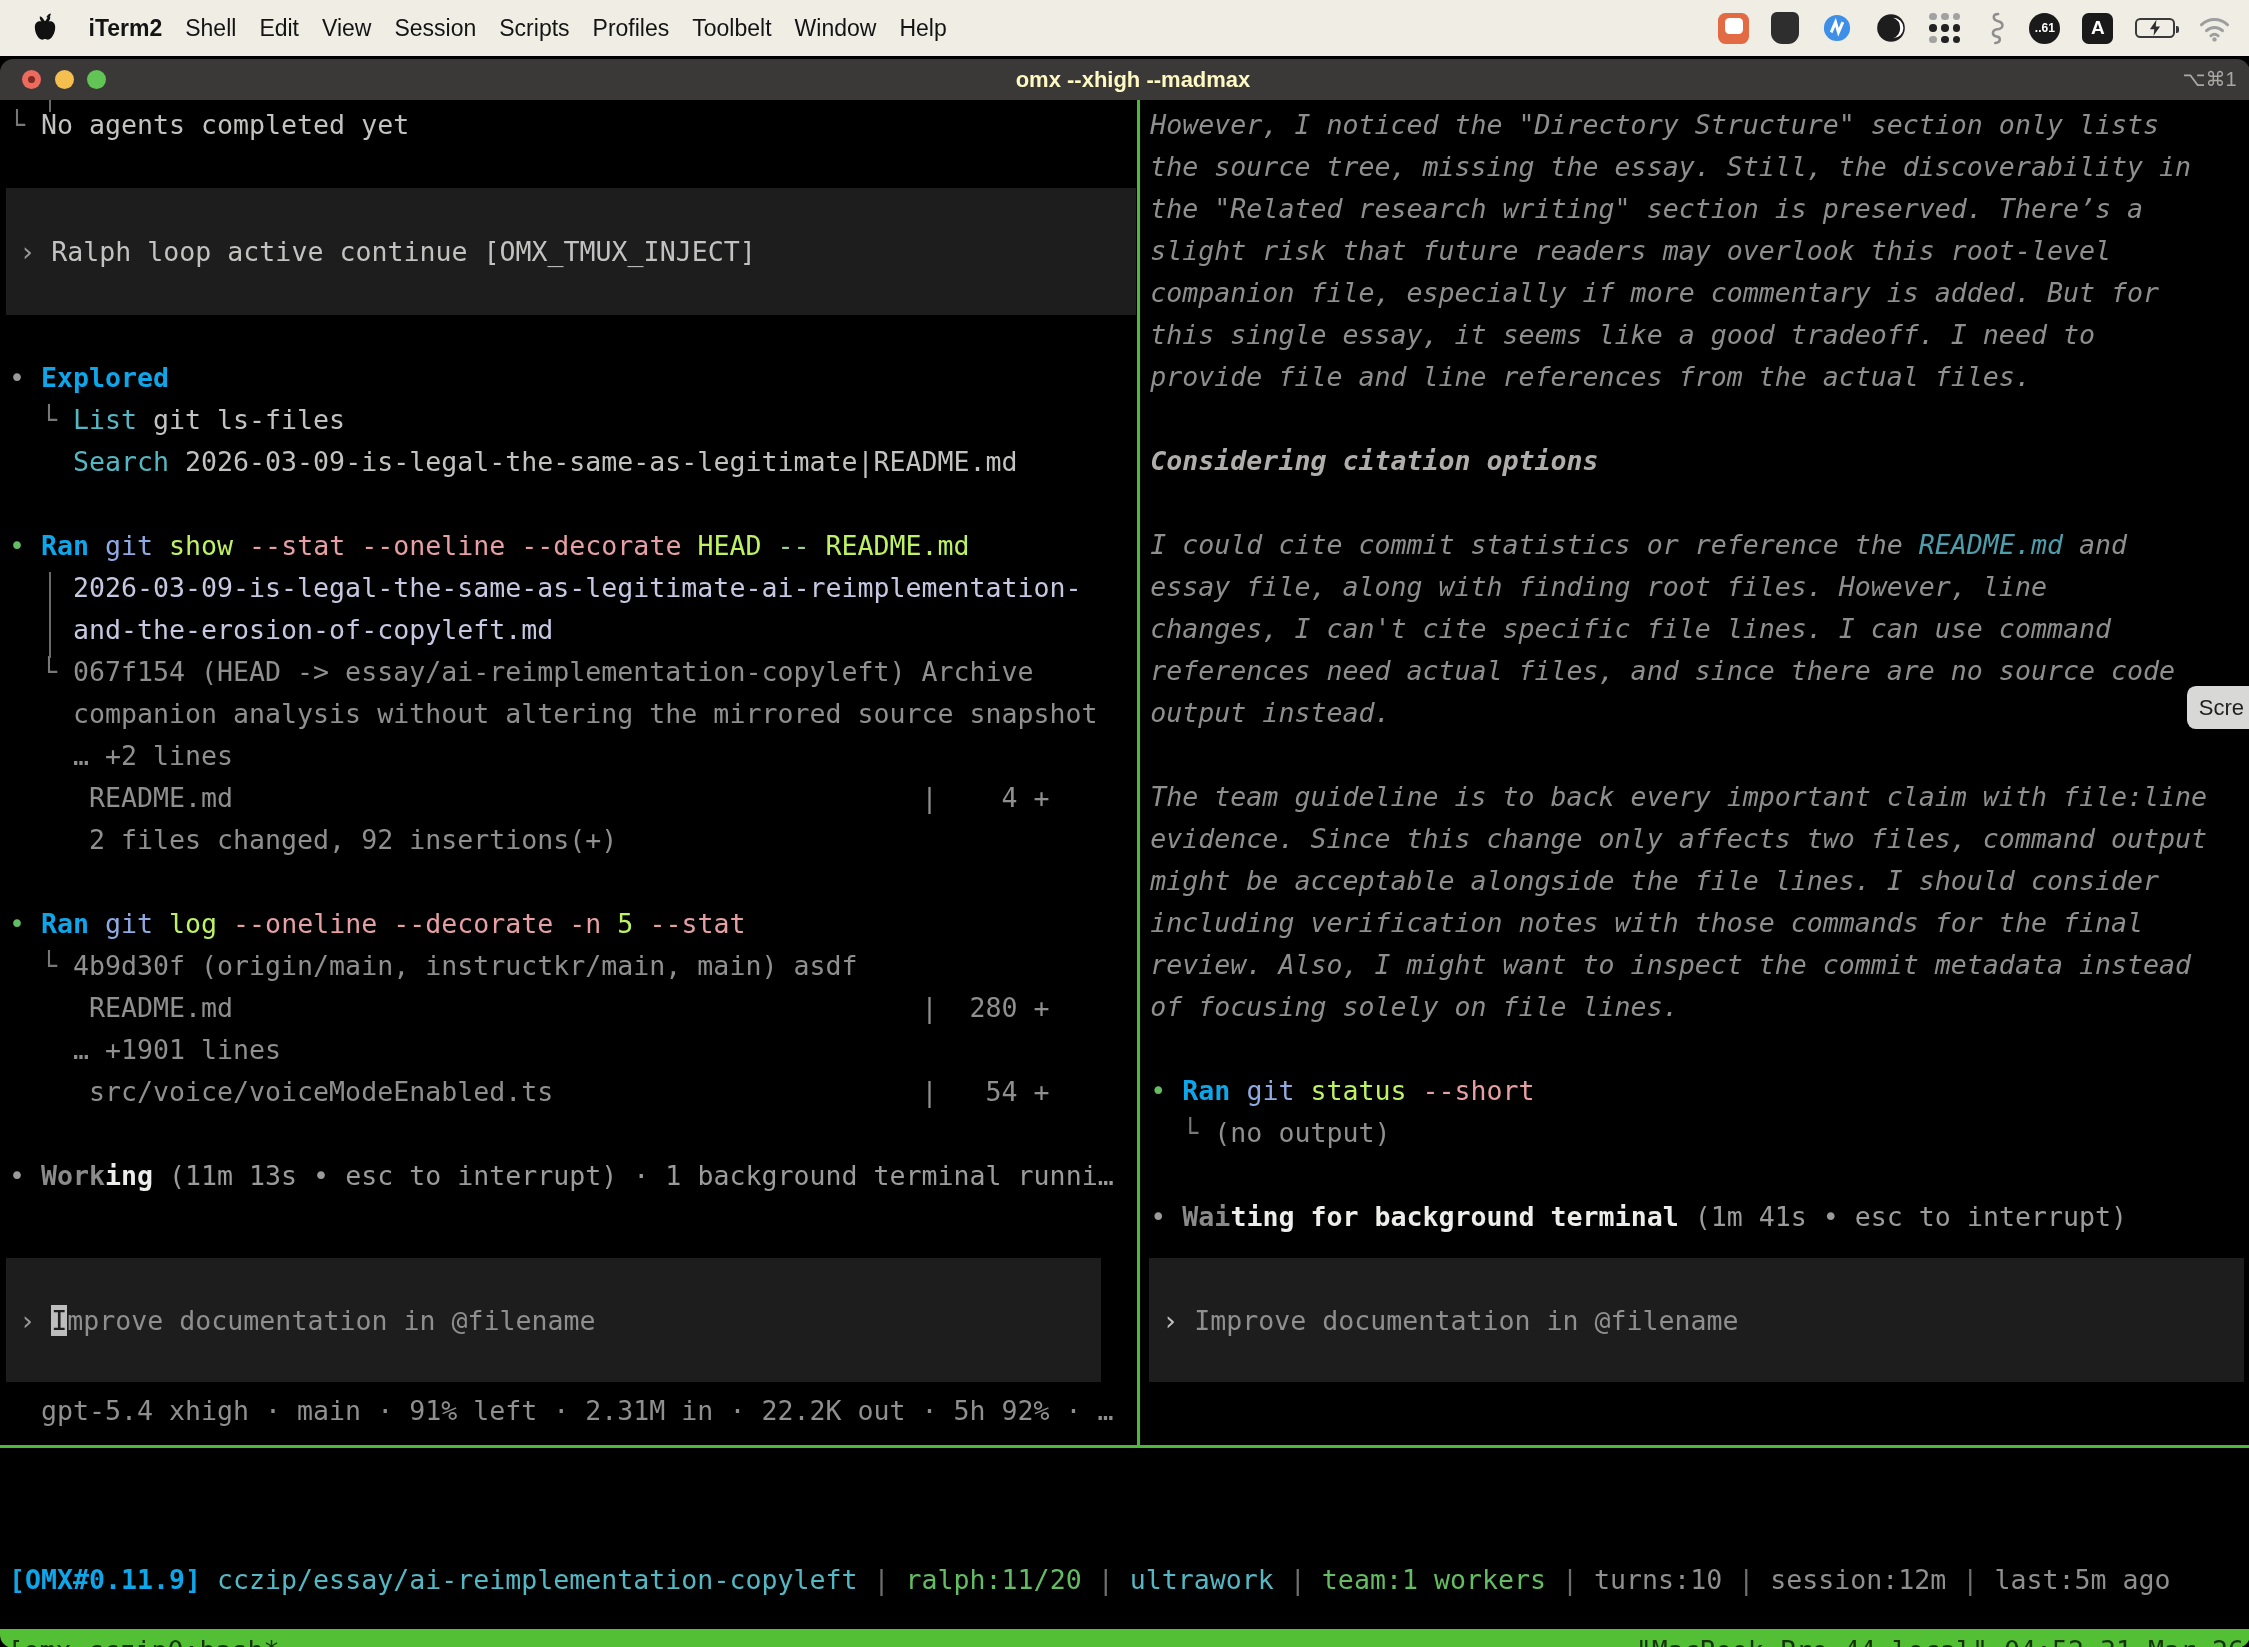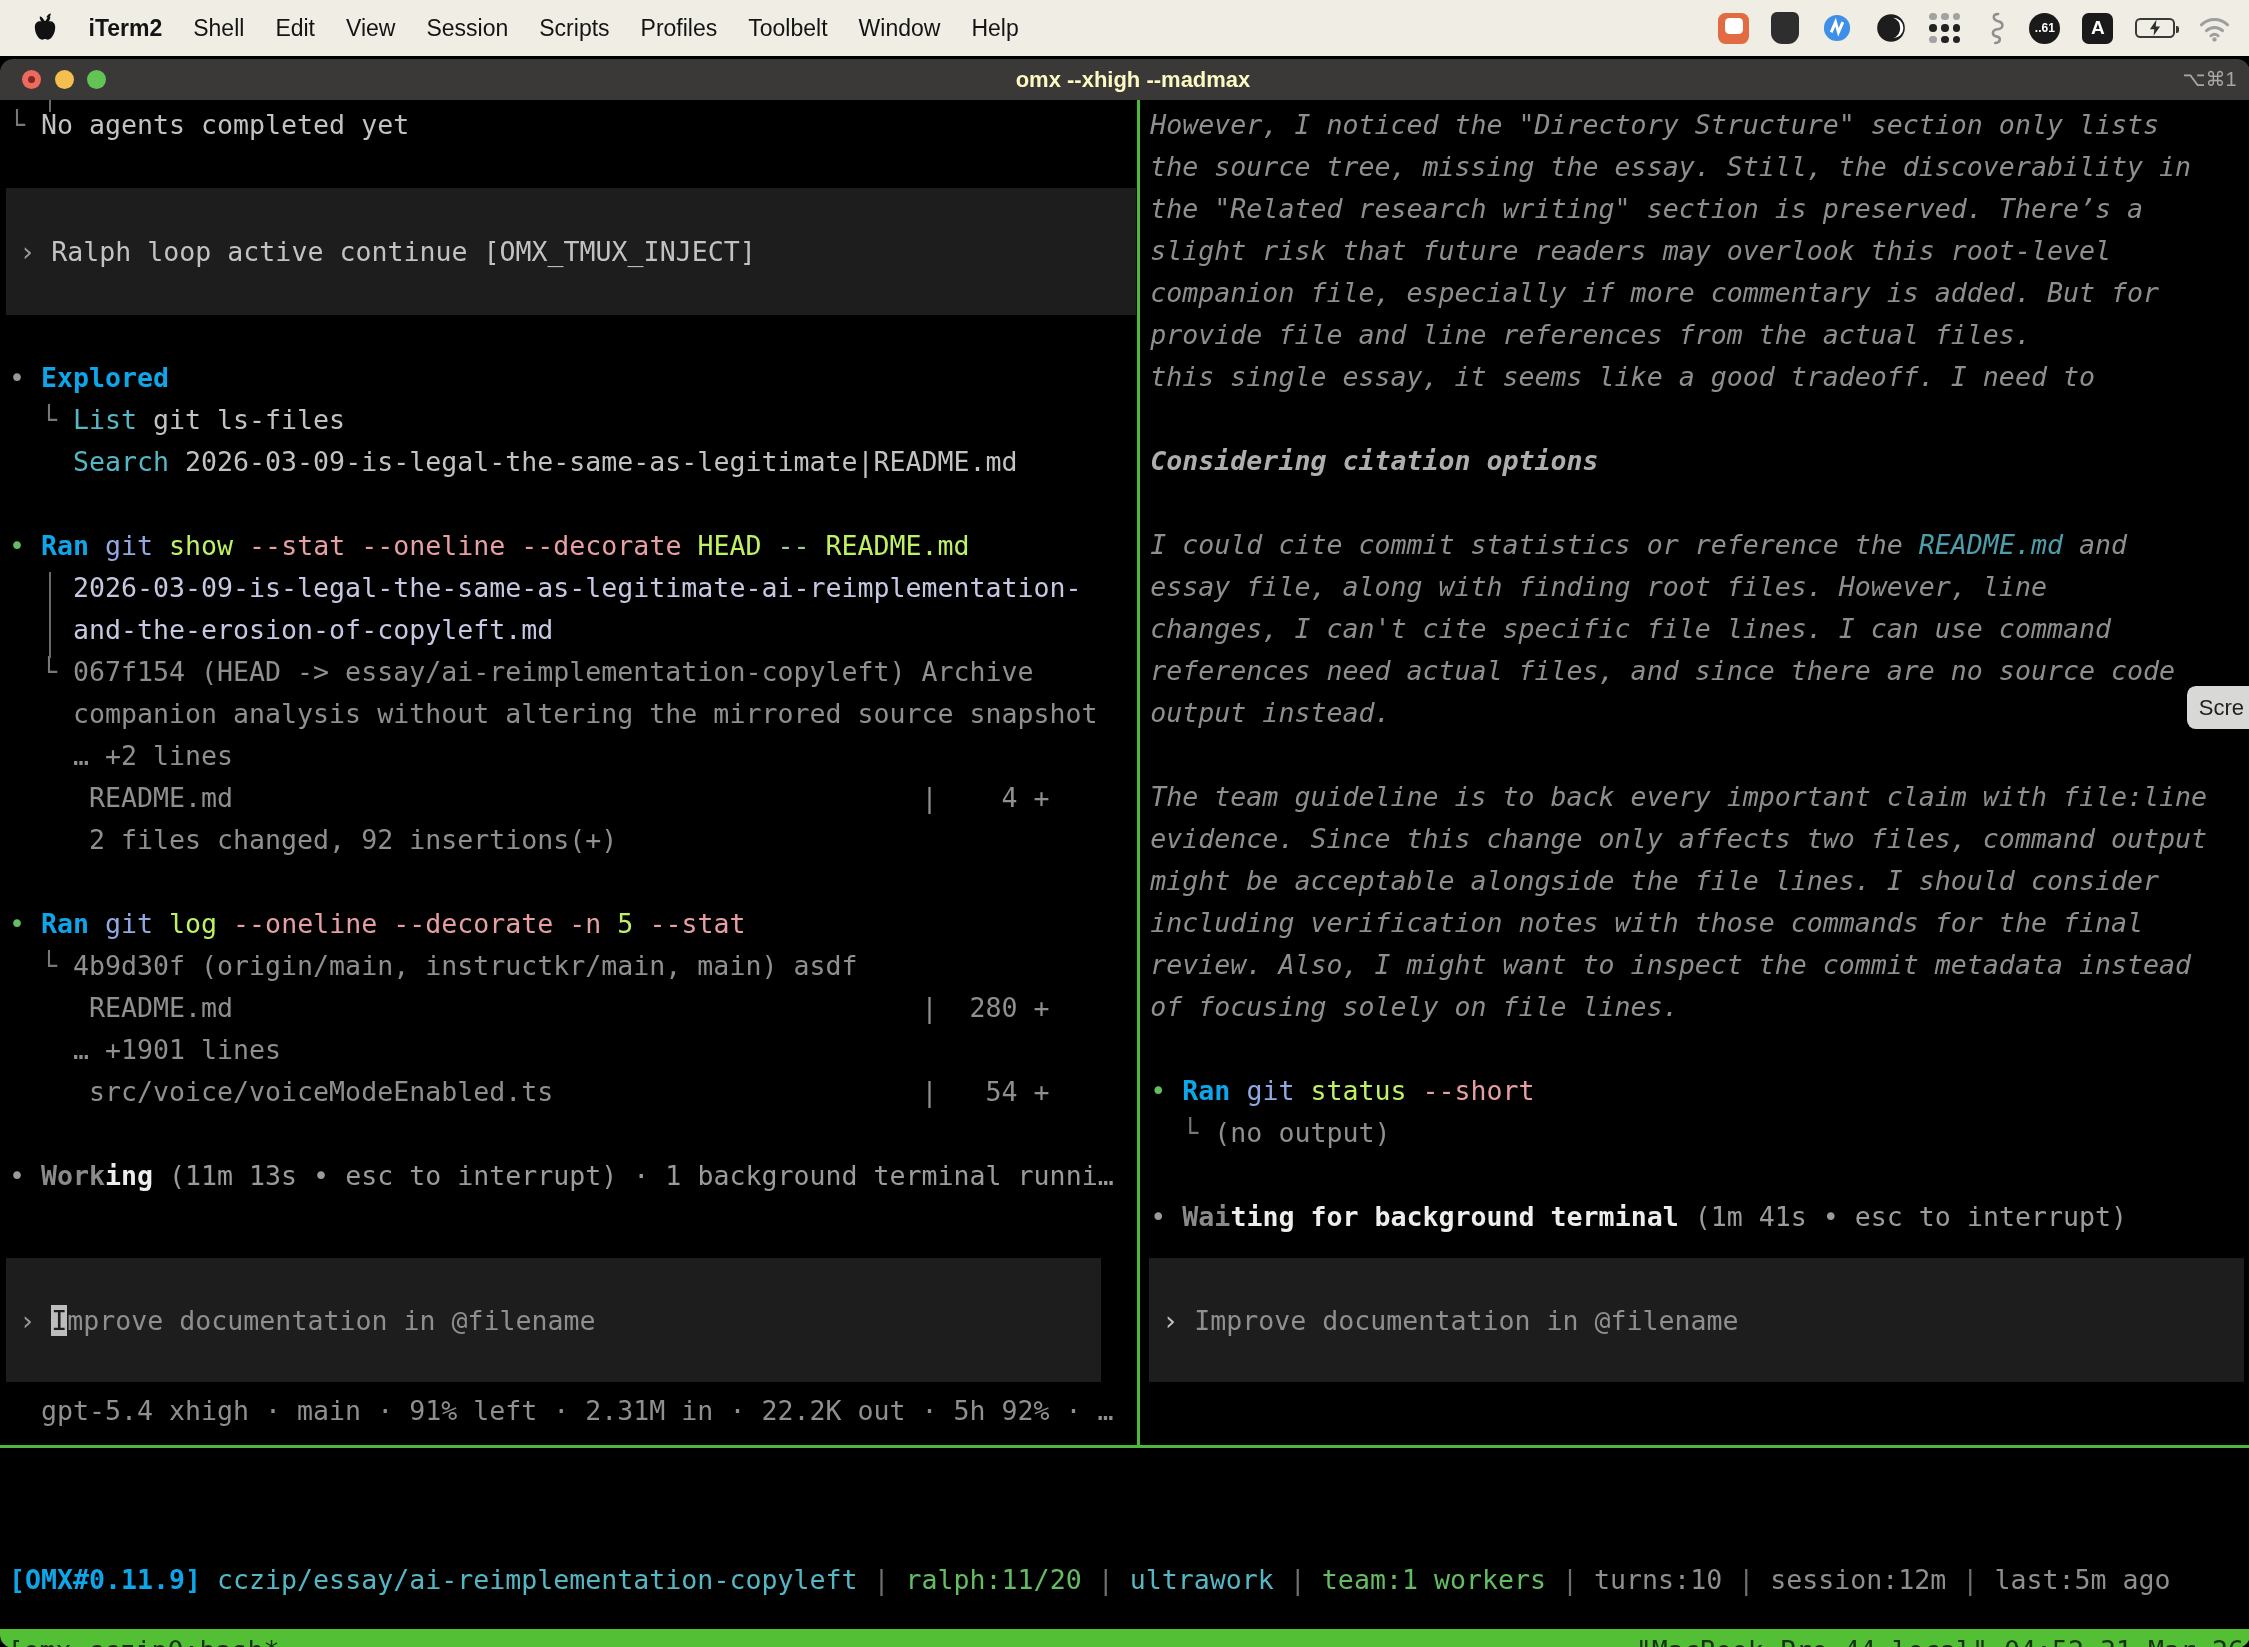--- a/index.html
+++ b/index.html
@@ -4,21 +4,21 @@
 <style>
   * { margin:0; padding:0; box-sizing:border-box; }
   html,body { width:2250px; height:1648px; background:#000; overflow:hidden;
               font-family:"DejaVu Sans Mono", monospace; }
 
   
   .menubar { position:absolute; left:0; top:0; width:2250px; height:56px;
              background:#f0ede5; display:flex; align-items:center;
              font-family:"Liberation Sans", sans-serif; font-size:23px; color:#141414; }
   .menubar .apple { margin-left:31px; width:29.5px; height:32px; position:relative; }
-  .menu-items { display:flex; gap:31px; margin-left:28px; }
+  .menu-items { display:flex; gap:23px; margin-left:28px; }
   .menu-item { white-space:nowrap; }
   .menu-item.appname { font-weight:bold; }
   .statusicons { position:absolute; right:17.7px; top:0; height:56px;
                  display:flex; align-items:center; gap:22px; }
   .sic { display:flex; align-items:center; justify-content:center; }
 
   
   .window { position:absolute; left:0; top:59px; width:2250px; height:1589px;
             background:#000; border-radius:13.3px 13.3px 13.3px 13.3px; overflow:hidden; }
   .titlebar { position:absolute; left:0; top:0; width:100%; height:41px;
@@ -251,22 +251,22 @@
 
     <div class="vdivider"></div>
 
     <div class="pane pane-right">
       <div>
           <div class="t-row"><span class="sg-i">However, I noticed the "Directory Structure" section only lists</span></div>
           <div class="t-row"><span class="sg-i">the source tree, missing the essay. Still, the discoverability in</span></div>
           <div class="t-row"><span class="sg-i">the "Related research writing" section is preserved. There’s a</span></div>
           <div class="t-row"><span class="sg-i">slight risk that future readers may overlook this root-level</span></div>
           <div class="t-row"><span class="sg-i">companion file, especially if more commentary is added. But for</span></div>
+          <div class="t-row"><span class="sg-i">this single essay, it seems like a good tradeoff. I need to</span></div>
           <div class="t-row"><span class="sg-i">provide file and line references from the actual files.</span></div>
-          <div class="t-row"><span class="sg-i">this single essay, it seems like a good tradeoff. I need to</span></div>
           <div class="t-row"></div>
           <div class="t-row"><span class="sg-ib">Considering citation options</span></div>
           <div class="t-row"></div>
           <div class="t-row"><span class="sg-i">I could cite commit statistics or reference the </span><span class="sg-t">README.md</span><span class="sg-i"> and</span></div>
           <div class="t-row"><span class="sg-i">essay file, along with finding root files. However, line</span></div>
           <div class="t-row"><span class="sg-i">changes, I can't cite specific file lines. I can use command</span></div>
           <div class="t-row"><span class="sg-i">references need actual files, and since there are no source code</span></div>
           <div class="t-row"><span class="sg-i">output instead.</span></div>
           <div class="t-row"></div>
           <div class="t-row"><span class="sg-i">The team guideline is to back every important claim with file:line</span></div>

